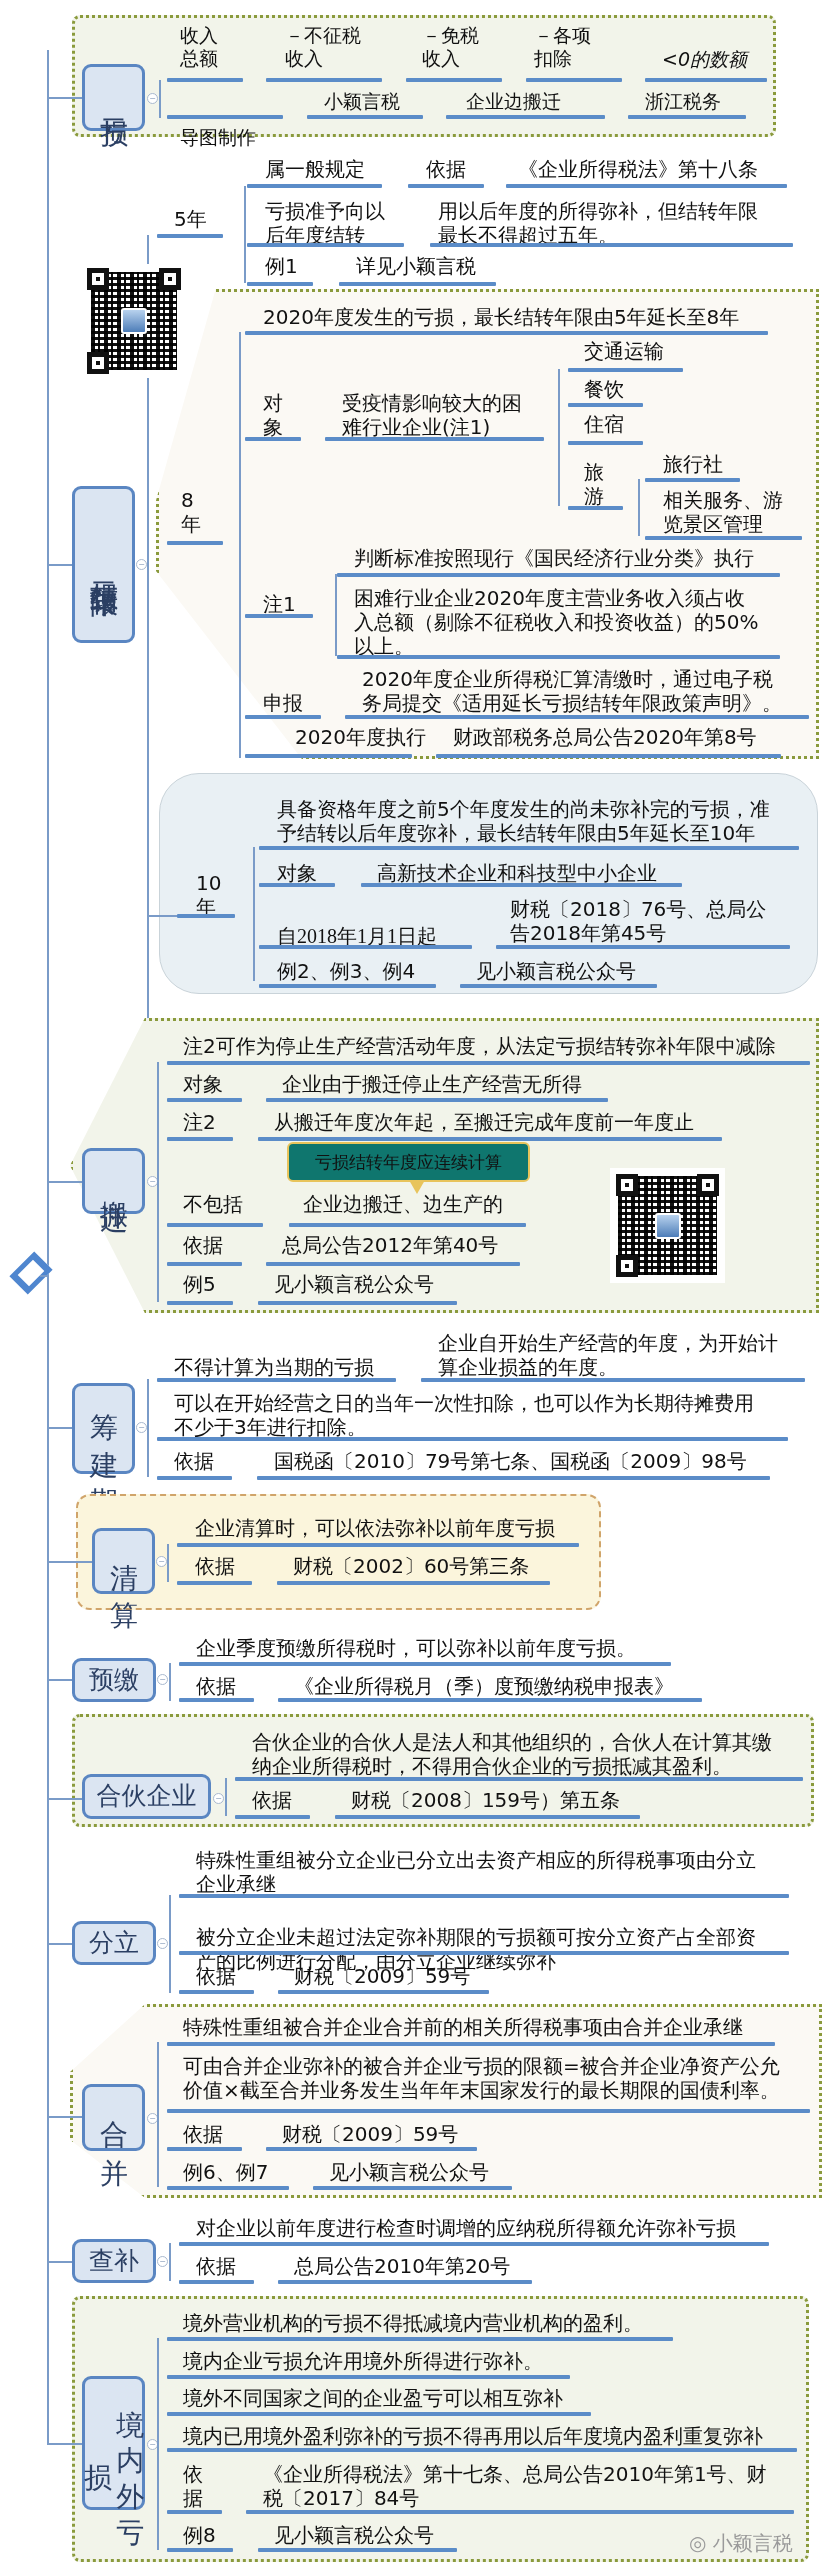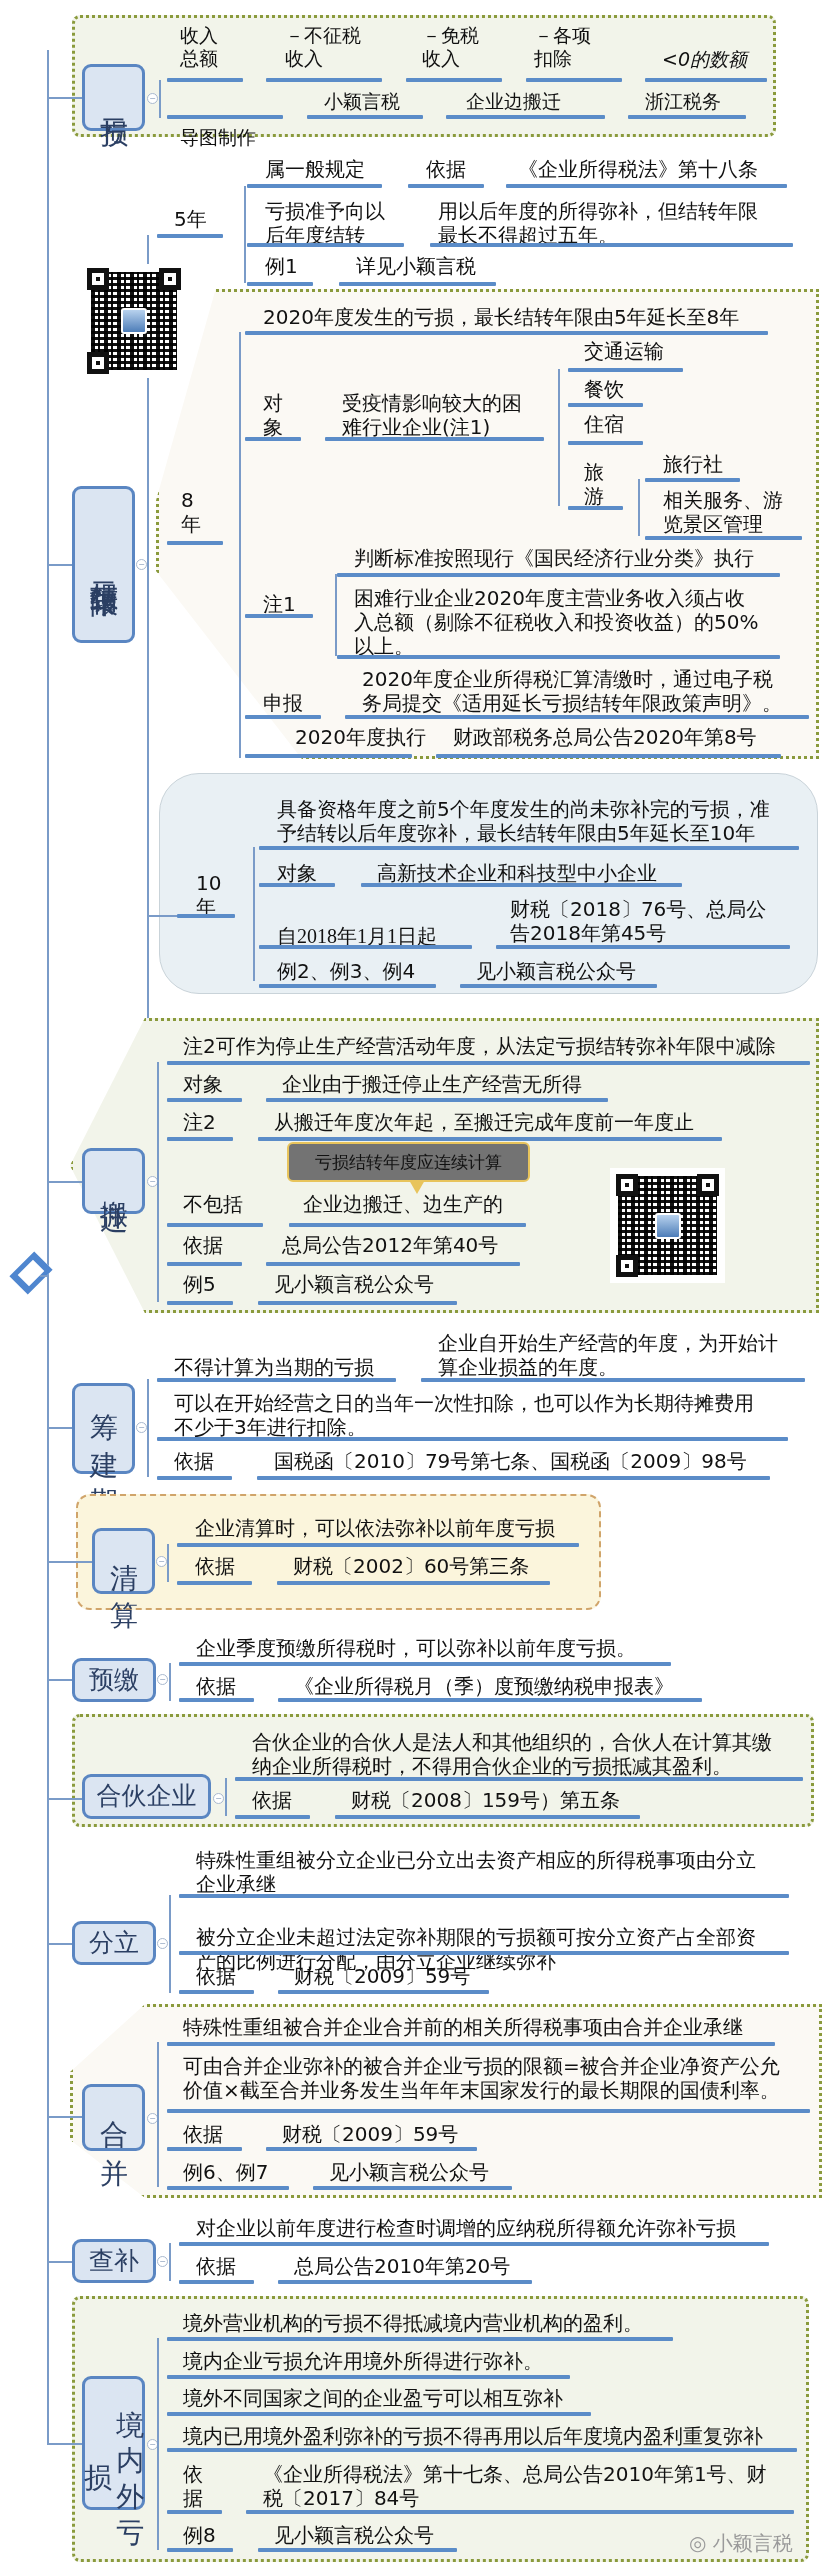--- a/index.html
+++ b/index.html
@@ -17,21 +17,21 @@
   .hline{position:absolute;height:1.5px;background:#7a9bc8;}
   .collapse{position:absolute;width:9px;height:9px;border:1px solid #a9b9cf;border-radius:50%;background:#fff;font-size:8px;line-height:9px;text-align:center;color:#8fa3bf;}
   .qr{position:absolute;background:#fff;}
   .qr .grid{position:absolute;inset:8px;background:
       repeating-linear-gradient(90deg,#111 0 4px,#fff 4px 7px,#111 7px 9px,#fff 9px 13px),
       repeating-linear-gradient(0deg,#111 0 3px,#fff 3px 6px);
       background-blend-mode:multiply;}
   .qr .finder{position:absolute;width:22px;height:22px;border:5px solid #111;background:#fff;box-sizing:border-box;}
   .qr .finder::after{content:"";position:absolute;left:4px;top:4px;width:4px;height:4px;background:#111;}
   .qr .logo{position:absolute;width:22px;height:22px;left:50%;top:50%;transform:translate(-50%,-50%);background:linear-gradient(#b8d2ee,#4d7db8);border:2px solid #fff;border-radius:3px;}
-  .callout{position:absolute;background:#737373;border:2px solid #e8c45c;border-radius:6px;font-size:17px;display:flex;align-items:center;justify-content:center;}
+  .callout{position:absolute;background:#0f766e;border:2px solid #e8c45c;border-radius:6px;font-size:17px;display:flex;align-items:center;justify-content:center;}
   .callout::after{content:"";position:absolute;left:50%;bottom:-14px;border-left:8px solid transparent;border-right:8px solid transparent;border-top:14px solid #e8c45c;}
   .diamond{position:absolute;width:16px;height:16px;background:#fff;border:5px solid #4f86cf;transform:rotate(45deg) scaleY(1.35);}
   .watermark{position:absolute;color:#9a9a9a;font-size:20px;}
 </style>
 </head>
 <body>
 
 <div class="vline" style="left:47px;top:50px;height:2097px;"></div>
 <div class="diamond" style="left:18px;top:1260px;"></div>
 <div class="hline" style="left:40px;top:1275px;width:8px;"></div>

